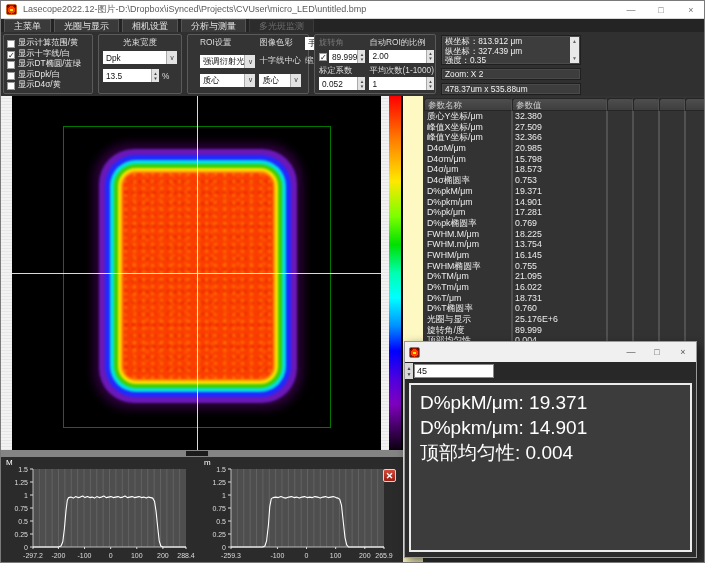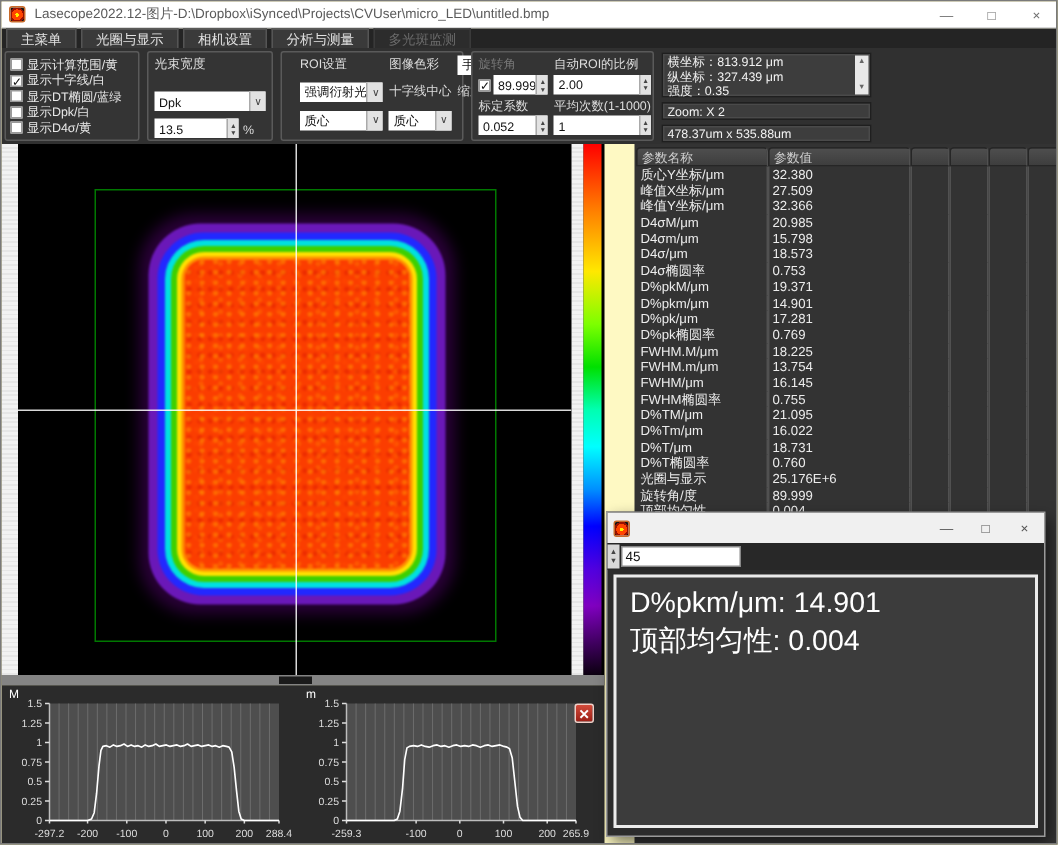--- a/index.html
+++ b/index.html
@@ -23,33 +23,33 @@
   .tab{font-size:9px;color:#e2e2e2;background:#3a3a3a;border:1px solid #555;border-bottom:none;
        padding:0 9px;margin-right:3px;display:flex;align-items:center;}
   .tab.disabled{color:#6b6b6b;background:#2c2c2c;border-color:#3a3a3a;}
 
   
   #toolbar{position:absolute;left:0;top:31px;width:705px;height:64px;background:#303030;
            display:flex;gap:5px;padding:2px 2px;}
   .group{border:1px solid #5a5a5a;background:#343434;border-radius:2px;color:#e8e8e8;
          font-size:8.3px;position:relative;}
   .g-cb{width:90px;padding:3px 3px;display:flex;flex-direction:column;justify-content:space-between;}
-  .cb-row{display:flex;align-items:center;gap:3px;height:10px;white-space:nowrap;}
+  .cb-row{display:flex;align-items:flex-end;gap:3px;height:10px;white-space:nowrap;}
   .cb{width:8px;height:8px;background:#fff;border:1px solid #9a9a9a;font-size:8px;line-height:7px;
       color:#111;text-align:center;flex:0 0 auto;}
   .combo{background:#fff;color:#111;height:13px;display:flex;align-items:center;font-size:8.3px;}
   .combo .cval{flex:1;padding-left:3px;overflow:hidden;white-space:nowrap;}
   .combo .carr{width:11px;height:100%;background:#e2e2e2;border-left:1px solid #aaa;color:#444;
                font-size:7px;display:flex;align-items:center;justify-content:center;}
   .spin{background:#fff;color:#111;height:13px;display:flex;align-items:center;font-size:8.3px;}
   .spin .sval{flex:1;padding-left:3px;white-space:nowrap;}
   .spin .sarr{width:8px;height:100%;background:#e2e2e2;border-left:1px solid #aaa;color:#444;
               font-size:4.5px;line-height:5px;display:flex;flex-direction:column;align-items:center;justify-content:center;}
   .g-beam{width:84px;padding:2px 4px;}
-  .g-title{font-size:8.5px;color:#ddd;margin-bottom:12px;}
+  .g-title{font-size:8.5px;color:#ddd;margin-bottom:2px;text-align:center;}
   .g-roi{width:122px;padding:2px 12px;display:grid;grid-template-columns:1fr 1fr 1fr;column-gap:4px;row-gap:1px;}
   .lbl{font-size:8.3px;color:#ddd;white-space:nowrap;}
   .lbl.dim{color:#777;}
   .g-par{width:122px;padding:2px 4px;display:grid;grid-template-columns:1fr 1fr;column-gap:4px;row-gap:1px;}
   .rot-row{display:flex;align-items:center;gap:2px;}
   .info-col{width:140px;display:flex;flex-direction:column;gap:3px;padding-top:1px;}
   .info-box{background:#3d3d3d;border:1px solid #1f1f1f;box-shadow:inset 0 0 0 1px #4a4a4a;
             color:#f2f2f2;font-size:8.3px;padding:1px 3px;position:relative;}
   #cursor-lines{height:30px;line-height:9.5px;padding-right:11px;}
   .mini-sb{position:absolute;right:1px;top:1px;bottom:1px;width:9px;background:#e8e8e8;
@@ -621,18 +621,19 @@
       </span>
     </div>
     <div id="popup-bar">
       <span class="tiny-spin">
           <span>▲</span>
           <span>▼</span>
         </span>
       <input id="popup-input" value="45" style="">
     </div>
     <div id="popup-content">
+        <div>D%pkM/μm: 19.371</div>
         <div>D%pkm/μm: 14.901</div>
         <div>顶部均匀性: 0.004</div>
       </div>
   </div>
 
 </div>
 
 </body></html>

